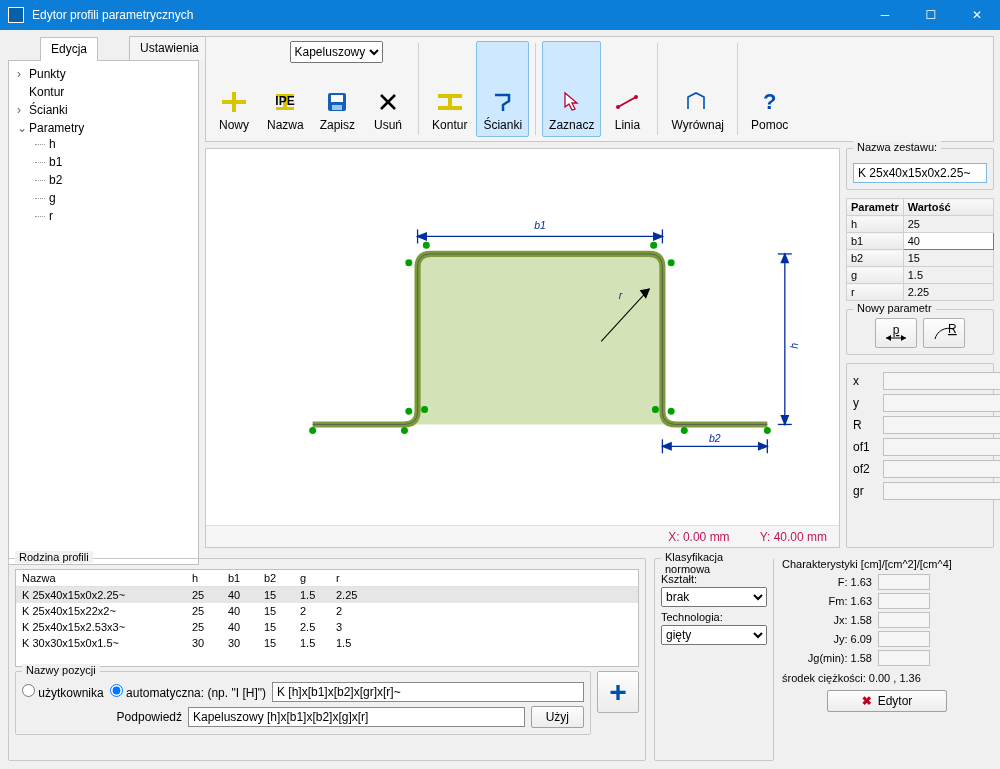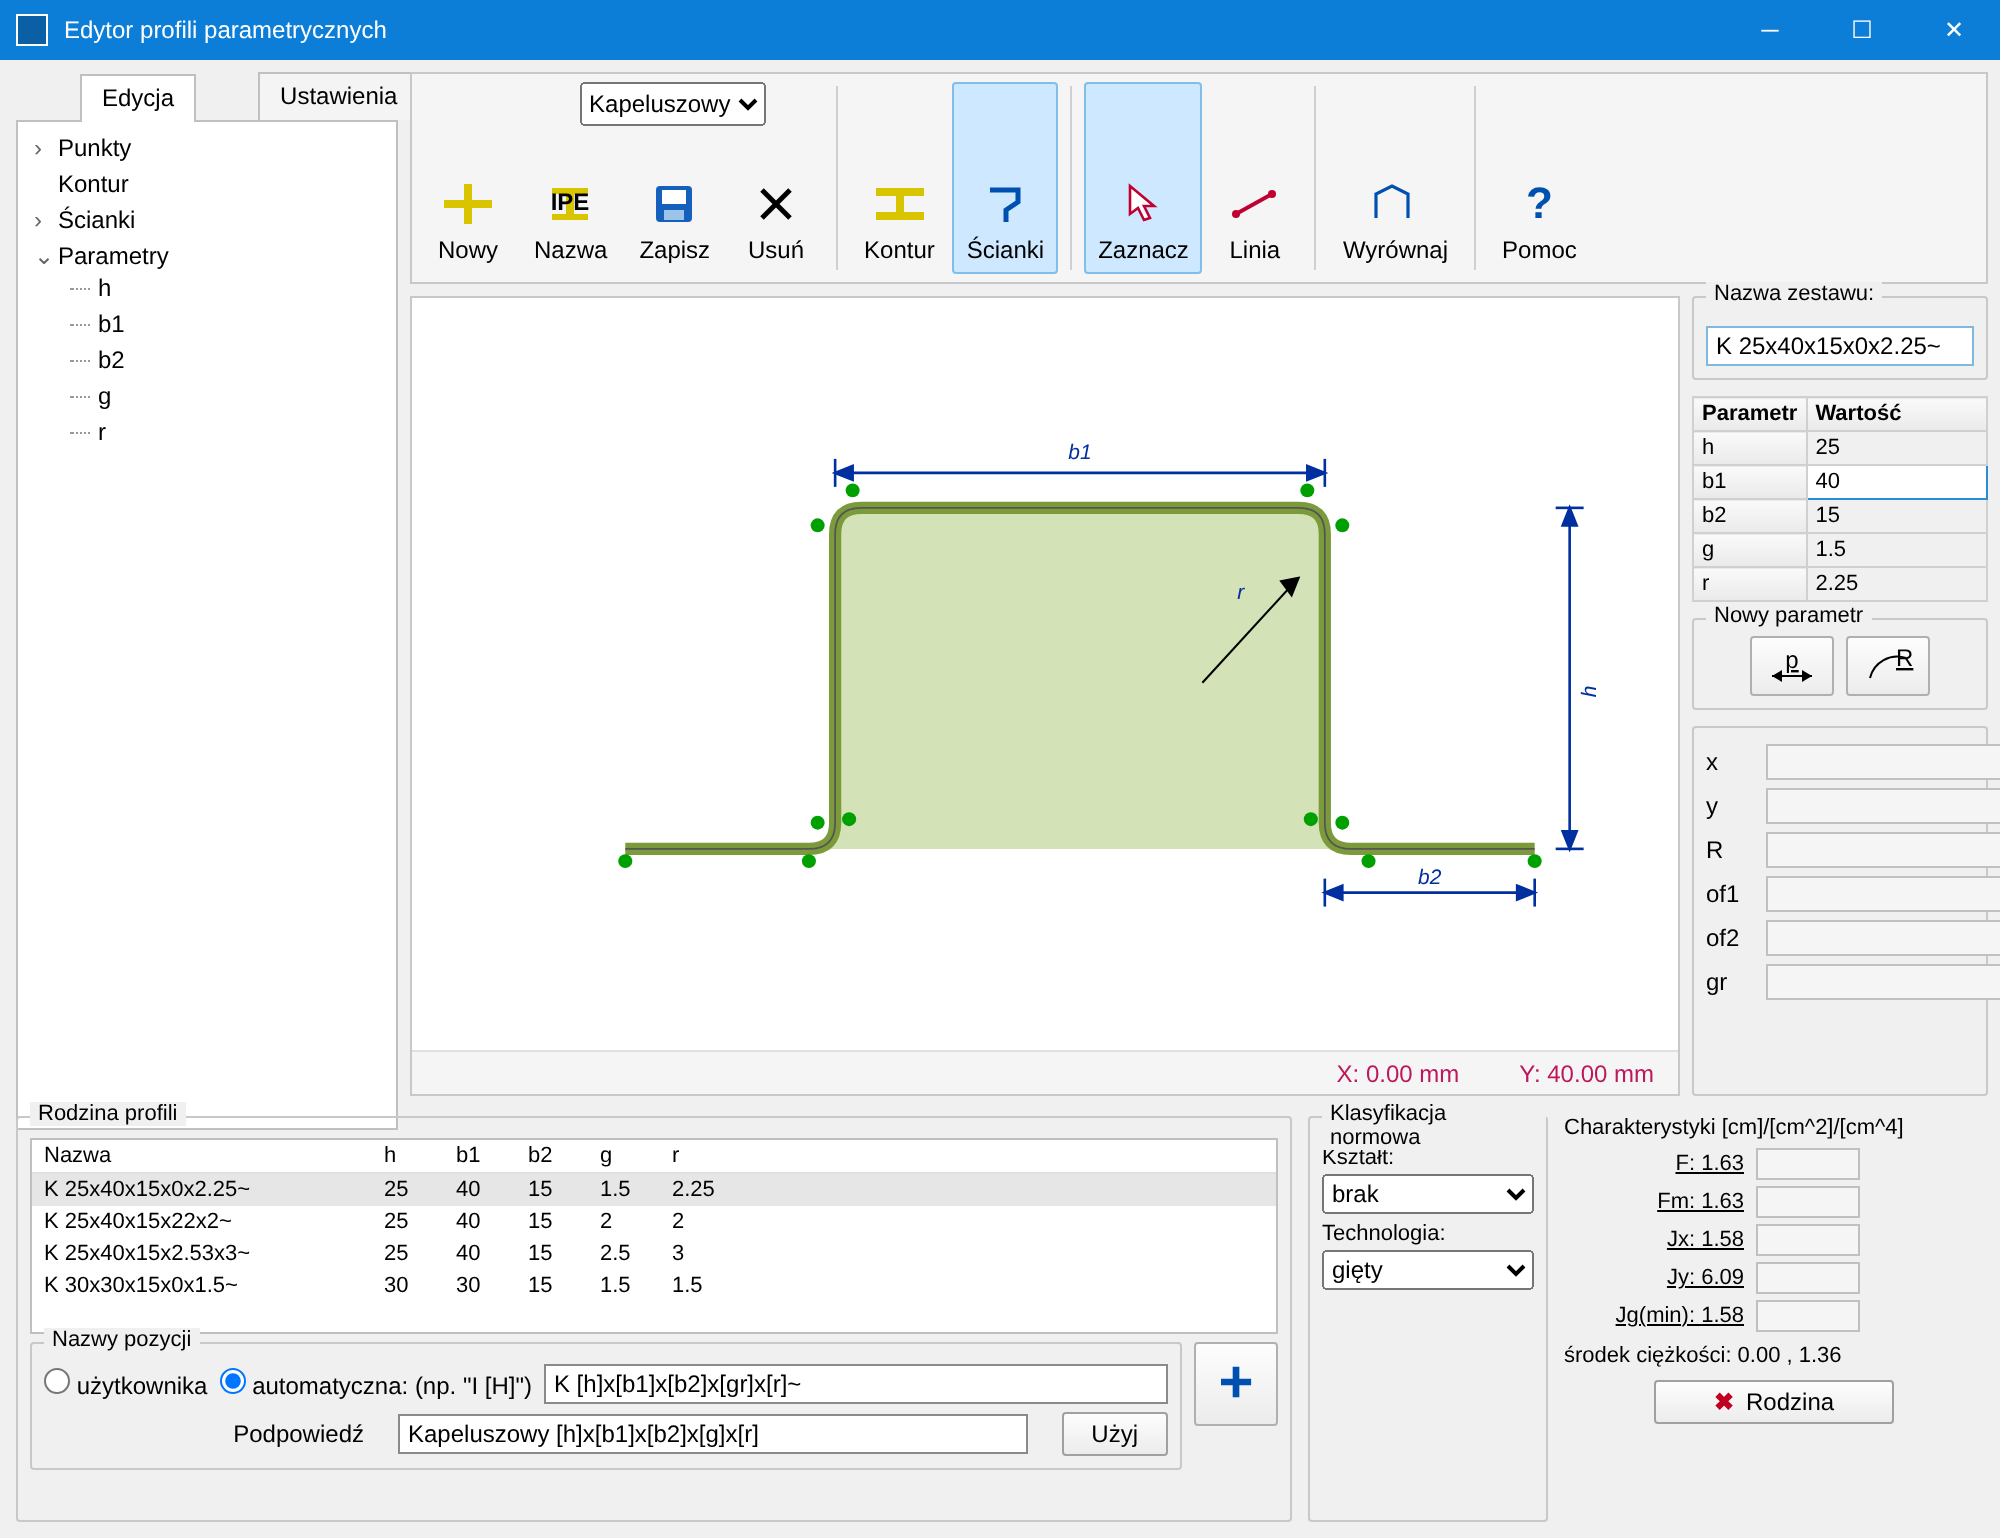--- a/index.html
+++ b/index.html
@@ -72,21 +72,21 @@
 .txtfield { border: 1px solid #8a8a8a; padding: 2px 4px; background: #fff; }
 .btn { border: 1px solid #a0a0a0; background: linear-gradient(#fdfdfd,#ececec); padding: 3px 14px; border-radius: 2px; cursor: pointer; }
 .plusbtn { width: 42px; height: 42px; border: 1px solid #b0b0b0; background: linear-gradient(#fdfdfd,#ececec); border-radius: 2px; display: flex; align-items: center; justify-content: center; font-size: 30px; color: #0050b0; font-weight: bold; cursor: pointer; }
 
 .klas { width: 120px; }
 .klas label { display: block; margin: 4px 0 2px 0; font-size: 11px; }
 .klas select { width: 100%; height: 20px; }
 
 .chars { width: 210px; }
 .chars .crow { display: flex; align-items: center; margin: 3px 0; }
-.chars .clab { width: 96px; text-align: right; padding-right: 6px; font-size: 11px; text-decoration: underline; }
+.chars .clab { width: 96px; text-align: right; padding-right: 6px; font-size: 11px; }
 .chars .cval { width: 52px; height: 16px; border: 1px solid #c0c0c0; background: #f5f5f5; }
 .closebtn { width: 120px; margin: 6px auto 0 auto; display: flex; align-items: center; justify-content: center; gap: 6px; }
 .xred { color: #c00020; font-weight: bold; }
 </style>
 </head>
 <body>
 
 <div class="titlebar">
   <div class="ticon"></div>
   <div class="ttitle">Edytor profili parametrycznych</div>
@@ -399,21 +399,21 @@
         </table>
       </div>
       <div style="display:flex; gap:6px; align-items:flex-start">
         <div class="fbox" style="flex:1">
           <div class="ftitle">Nazwy pozycji</div>
           <div class="row" style="display:flex;align-items:center;gap:6px;margin-bottom:4px">
             <label><input type="radio" name="nm" style=""> <span>użytkownika</span></label>
             <label><input type="radio" name="nm" checked="" style=""> <span>automatyczna: (np. "I [H]")</span></label>
             <input class="txtfield" style="flex: 1 1 0%;" value="K [h]x[b1]x[b2]x[gr]x[r]~">
           </div>
-          <div class="row" style="display:flex;align-items:center;gap:17px">
+          <div class="row" style="display:flex;align-items:center;gap:6px">
             <span style="width:160px;text-align:right">Podpowiedź</span>
             <input class="txtfield" style="flex: 1 1 0%;" value="Kapeluszowy [h]x[b1]x[b2]x[g]x[r]">
             <button class="btn">Użyj</button>
           </div>
         </div>
         <div class="plusbtn">+</div>
       </div>
     </div>
 
     <div class="fbox klas">
@@ -444,17 +444,17 @@
             <span class="cval"></span>
           </div>
           <div class="crow">
             <span class="clab">Jg(min): 1.58</span>
             <span class="cval"></span>
           </div>
         </div>
       <div style="font-size:11px;margin-top:6px">środek ciężkości:    0.00 , 1.36</div>
       <button class="btn closebtn">
           <span class="xred">✖</span>
-          <span>Rodzina</span>
+          <span>Edytor</span>
         </button>
     </div>
   </div>
 </div>
 
 </body></html>

